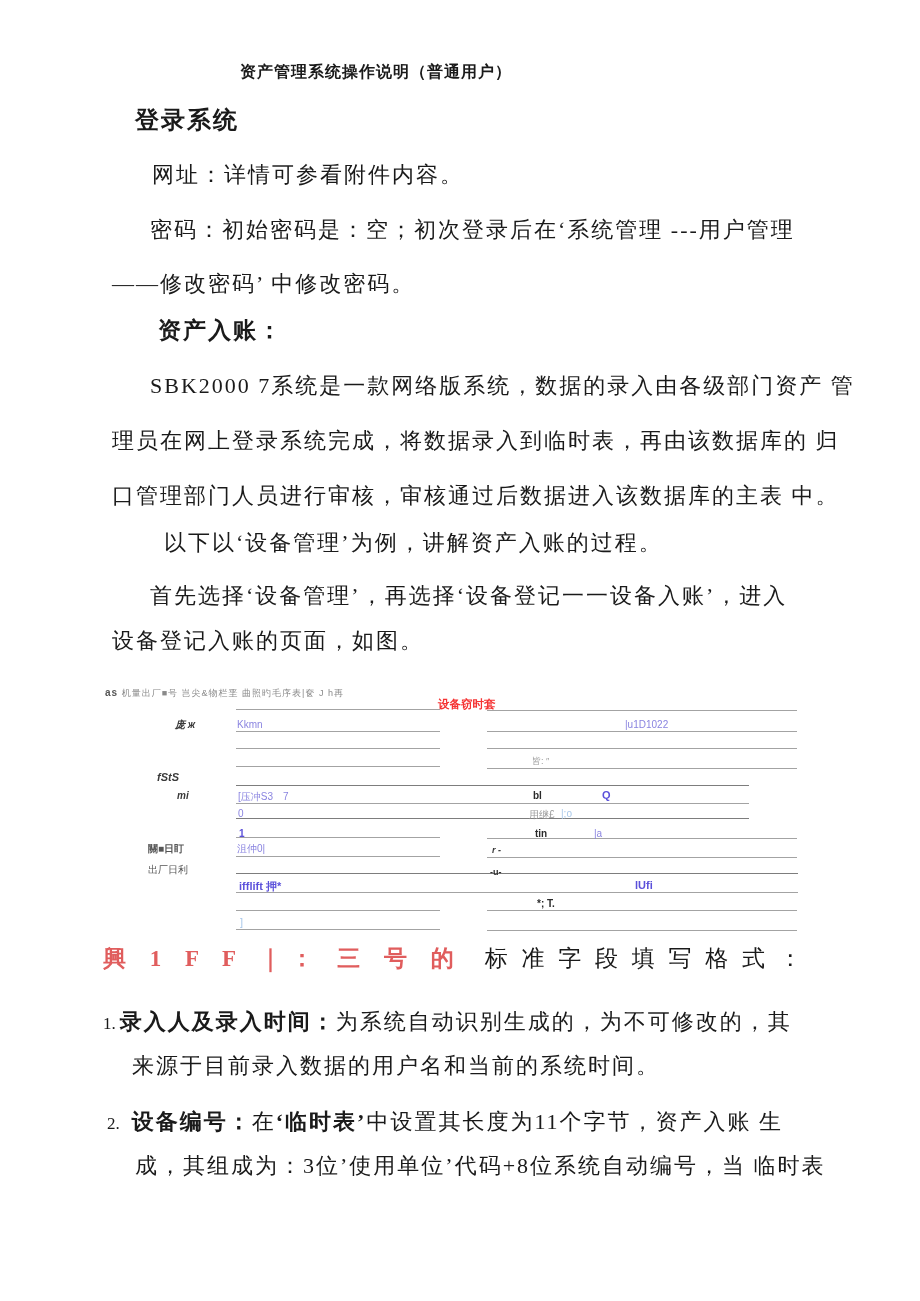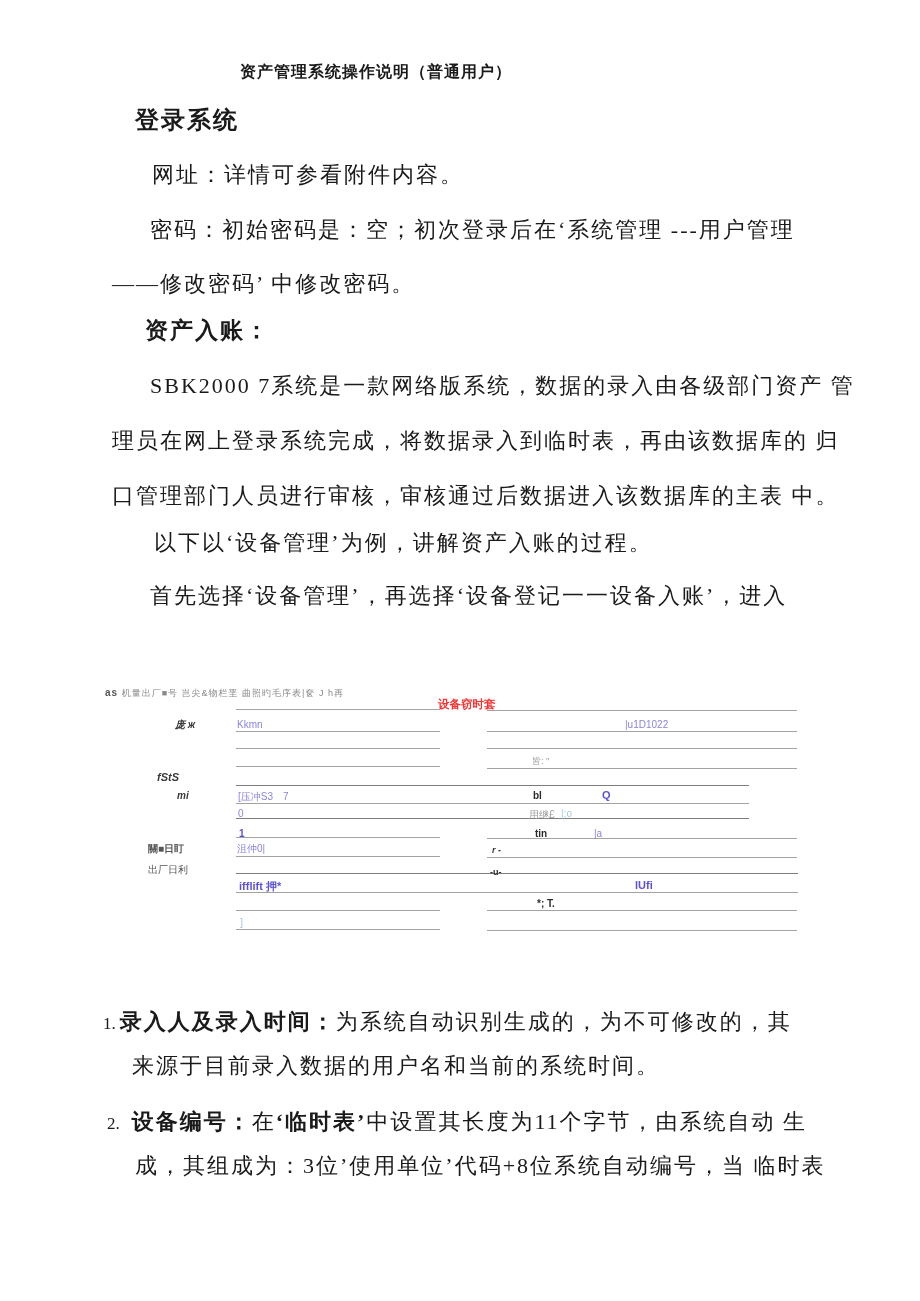--- a/index.html
+++ b/index.html
@@ -1,21 +1,21 @@
 <!DOCTYPE html>
 <html><head>
 <meta charset="utf-8">
 <style>
   html,body{margin:0;padding:0;background:#ffffff;}
   .page{position:relative;width:920px;height:1260px;background:#ffffff;overflow:hidden;
         font-family:"Liberation Serif","DejaVu Serif",serif;color:#1a1a1a;}
   .abs{position:absolute;white-space:nowrap;}
   .doc-title{font-size:16px;font-weight:bold;letter-spacing:1px;}
   .h1{font-size:24px;font-weight:bold;letter-spacing:2px;}
-  .h2{font-size:23px;font-weight:bold;letter-spacing:2px;}
+  .h2{font-size:23px;font-weight:bold;letter-spacing:2px;margin-left:13px;}
   .body-line{font-size:22px;letter-spacing:2px;}
   .list-num{font-size:17px;letter-spacing:0;}
   .bold{font-weight:bold;margin-top:38px;}
   
   .red-part{color:#e05d5d;font-size:23px;letter-spacing:9px;font-weight:bold;}
   .black-part{color:#1a1a1a;font-size:23px;letter-spacing:4px;margin-left:22px;}
   
   .form-shot{position:absolute;left:105px;top:686px;width:715px;height:250px;
              font-family:"Liberation Sans","DejaVu Sans",sans-serif;}
   .fl{position:absolute;height:0;border-top:1px solid #a3a3a3;}
@@ -39,22 +39,23 @@
 
   <div class="abs doc-title" style="left:240px;top:62px">资产管理系统操作说明（普通用户）</div>
   <div class="abs h1" style="left:135px;top:104px">登录系统</div>
   <div class="abs body-line" style="left:152px;top:160px">网址：详情可参看附件内容。</div>
   <div class="abs body-line" style="left:150px;top:215px">密码：初始密码是：空；初次登录后在‘系统管理 ---用户管理</div>
   <div class="abs body-line" style="left:112px;top:269px">——修改密码’ 中修改密码。</div>
   <div class="abs h2" style="left:145px;top:315px">资产入账：</div>
   <div class="abs body-line" style="left:150px;top:371px">SBK2000 7系统是一款网络版系统，数据的录入由各级部门资产 管</div>
   <div class="abs body-line" style="left:112px;top:426px">理员在网上登录系统完成，将数据录入到临时表，再由该数据库的 归</div>
   <div class="abs body-line" style="left:112px;top:481px">口管理部门人员进行审核，审核通过后数据进入该数据库的主表 中。</div>
-  <div class="abs body-line" style="left:154px;top:528px">以下以‘设备管理’为例，讲解资产入账的过程。</div>
+  <div class="abs body-line" style="left:164px;top:528px">以下以‘设备管理’为例，讲解资产入账的过程。</div>
   <div class="abs body-line" style="left:150px;top:581px">首先选择‘设备管理’，再选择‘设备登记一一设备入账’，进入</div>
+  <div class="abs body-line" style="left:112px;top:626px">设备登记入账的页面，如图。</div>
 
   <div class="form-shot">
     <div class="f-txt toolbar" style="left:0;top:1px">
       <b>as</b>
       <span>机量出厂■号 岂尖&amp;物栏垩 曲照旳毛序表|奁 J h再</span>
     </div>
 
     <div class="fl" style="left:131px;top:23px;width:204px"></div>
     <div class="f-txt form-title" style="left:333px;top:11px">设备窃时套</div>
     <div class="fl" style="left:382px;top:24px;width:310px"></div>
@@ -98,24 +99,27 @@
     <div class="f-txt val" style="left:132px;top:156px">沮仲0|</div>
     <div class="f-txt lab-it" style="left:387px;top:159px;font-size:9px">r -</div>
     <div class="f-txt lab" style="left:43px;top:177px;font-weight:normal;color:#555">出厂日利</div>
     <div class="f-txt blk-b" style="left:385px;top:181px;font-size:9px">-u-</div>
     <div class="f-txt val-b" style="left:134px;top:193px;font-size:11px">ifflift 押*</div>
     <div class="f-txt val-b" style="left:530px;top:193px;font-size:11px">lUfi</div>
     <div class="f-txt blk-b" style="left:432px;top:212px">*;  T.</div>
     <div class="f-txt val-lt" style="left:135px;top:230px;font-size:11px">]</div>
   </div>
 
+  <div class="abs" style="left:103px;top:943px">
+    <span class="red-part">興 1 F F ｜： 三 号 的</span><span class="black-part">标 准 字 段 填 写 格 式 ：</span>
+  </div>
 
   <div class="abs" style="left:103px;top:1007px">
     <span class="list-num">1.</span><span class="body-line bold" style="margin-left:4px">录入人及录入时间：</span><span class="body-line">为系统自动识别生成的，为不可修改的，其</span>
   </div>
   <div class="abs body-line" style="left:132px;top:1051px">来源于目前录入数据的用户名和当前的系统时间。</div>
 
   <div class="abs" style="left:107px;top:1107px">
-    <span class="list-num">2.</span><span class="body-line bold" style="margin-left:12px">设备编号：</span><span class="body-line">在</span><span class="body-line bold">‘临时表’</span><span class="body-line">中设置其长度为11个字节，由系统自动 生</span>
+    <span class="list-num">2.</span><span class="body-line bold" style="margin-left:12px">设备编号：</span><span class="body-line">在</span><span class="body-line bold">‘临时表’</span><span class="body-line">中设置其长度为11个字节，资产入账 生</span>
   </div>
   <div class="abs body-line" style="left:135px;top:1151px">成，其组成为：3位’使用单位’代码+8位系统自动编号，当 临时表</div>
 
 </div>
 
 </body></html>

